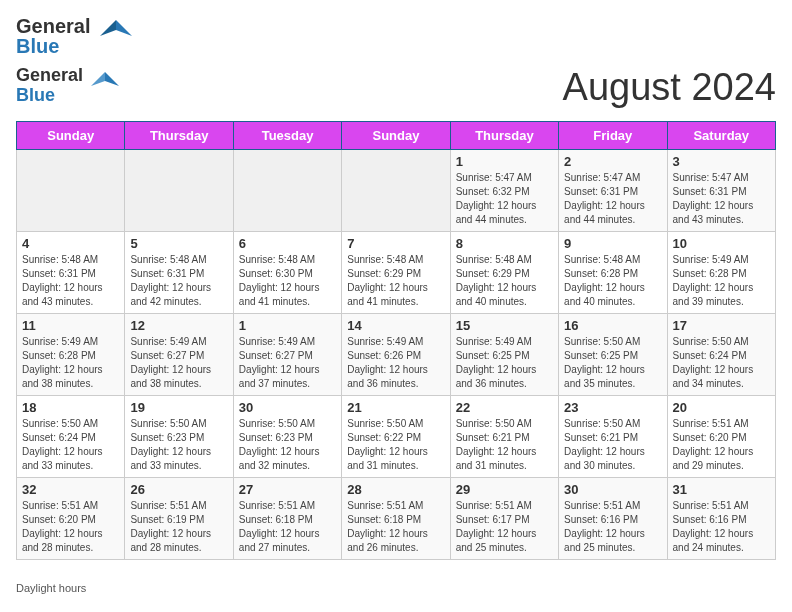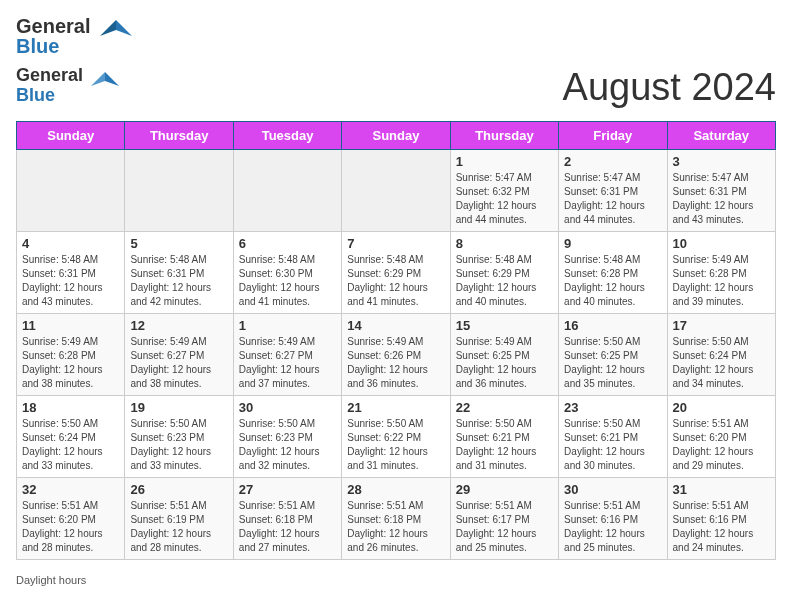--- a/index.html
+++ b/index.html
@@ -51,21 +51,21 @@
       font-size: 10px;
       color: #444;
       line-height: 1.4;
     }
     .empty-cell {
       background: #f0f0f0 !important;
     }
     .footer-note {
       font-size: 11px;
       color: #555;
-      margin-top: 14px;
+      margin-top: 22px;
     }
   </style>
 </head>
 <body>
 
 <div style="display:flex;align-items:flex-start;gap:8px;margin-bottom:10px;">
   <div style="display:flex;flex-direction:column;align-items:flex-start;">
     <span style="font-size:20px;font-weight:bold;color:#333;line-height:1;">General</span>
     <span style="font-size:20px;font-weight:bold;color:#2978b5;line-height:1;">Blue</span>
   </div>

